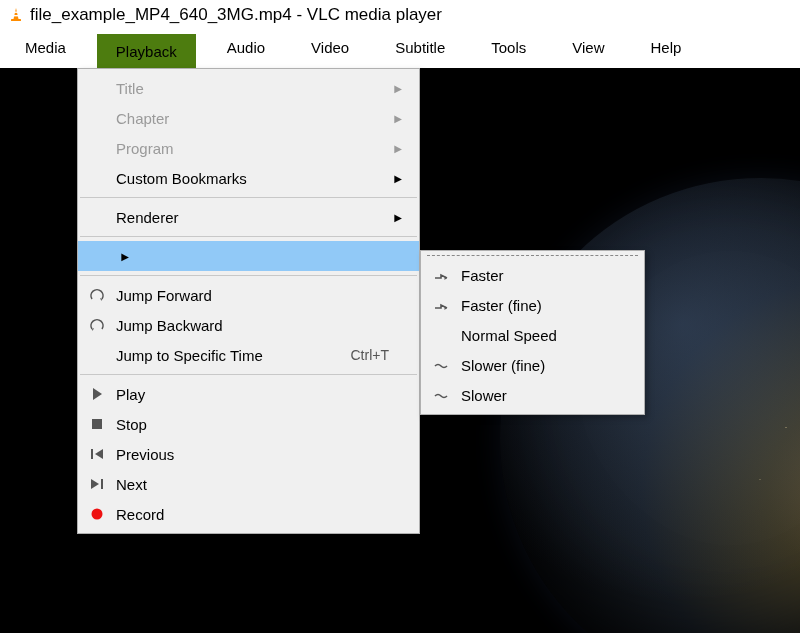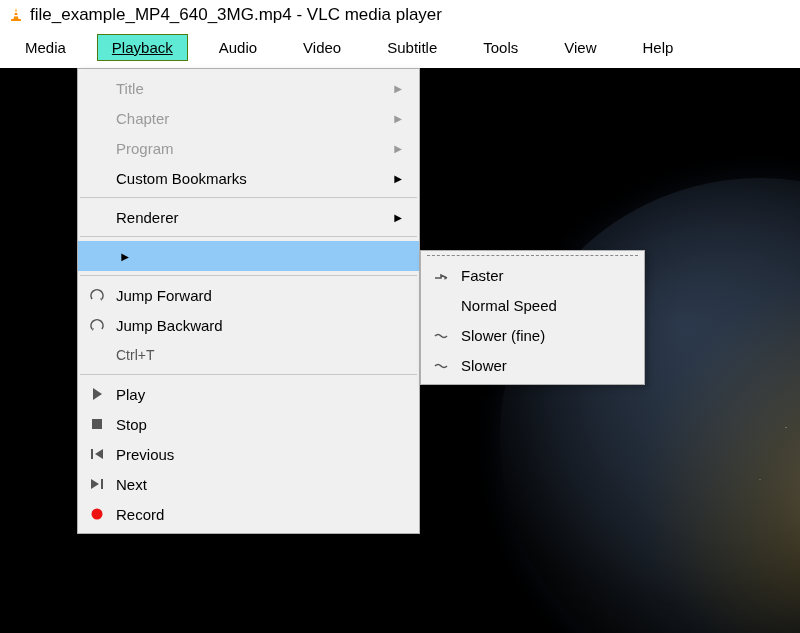--- a/index.html
+++ b/index.html
@@ -34,23 +34,22 @@
     gap: 16px;
   }
   .menubar-item {
     padding: 4px 14px;
     font-size: 15px;
     color: #000;
     cursor: default;
     border: 1px solid transparent;
   }
   .menubar-item.active {
-    background: #5eead4;
-    border: 1px solid #4d7c0f;
-    text-decoration: underline;
+    background: #4d7c0f;
+    border: 5px solid #4d7c0f;
   }
   .video-area {
     position: absolute;
     top: 68px;
     left: 0;
     right: 0;
     bottom: 0;
     background: #000;
     overflow: hidden;
   }
@@ -234,20 +233,21 @@
           <svg viewBox="0 0 16 16">
             <path d="M13 12 A6 6 0 1 0 3 12" fill="none" stroke="#555" stroke-width="1.6"></path>
             <path d="M3 12 l2 -1 l-1.4 3 z" fill="#555"></path>
           </svg>
         </span>
       </span>
     <span class="label">Jump Backward</span>
   </div>
   <div class="item">
     <span class="icon-slot"></span>
+    <span class="label">Jump to Specific Time</span>
     <span class="shortcut">Ctrl+T</span>
   </div>
   <div class="sep"></div>
   <div class="item">
     <span class="icon-slot">
         <span class="ico">
           <svg viewBox="0 0 16 16">
             <path d="M4 2 L13 8 L4 14 Z" fill="#555"></path>
           </svg>
         </span>
@@ -305,20 +305,31 @@
         <span class="ico">
           <svg viewBox="0 0 16 16">
             <path d="M2 11 L8 11 L8 8 L14 11" fill="none" stroke="#555" stroke-width="1.6"></path>
             <path d="M14 11 l-2.5 -2 l0 4 z" fill="#555"></path>
           </svg>
         </span>
       </span>
     <span class="label">Faster</span>
   </div>
   <div class="item">
+    <span class="icon-slot">
+        <span class="ico">
+          <svg viewBox="0 0 16 16">
+            <path d="M2 11 L8 11 L8 8 L14 11" fill="none" stroke="#555" stroke-width="1.6"></path>
+            <path d="M14 11 l-2.5 -2 l0 4 z" fill="#555"></path>
+          </svg>
+        </span>
+      </span>
+    <span class="label">Faster (fine)</span>
+  </div>
+  <div class="item">
     <span class="icon-slot"></span>
     <span class="label">Normal Speed</span>
   </div>
   <div class="item">
     <span class="icon-slot">
         <span class="ico">
           <svg viewBox="0 0 16 16">
             <path d="M2 9 Q5 6 8 9 Q11 12 14 9" fill="none" stroke="#555" stroke-width="1.6"></path>
           </svg>
         </span>

